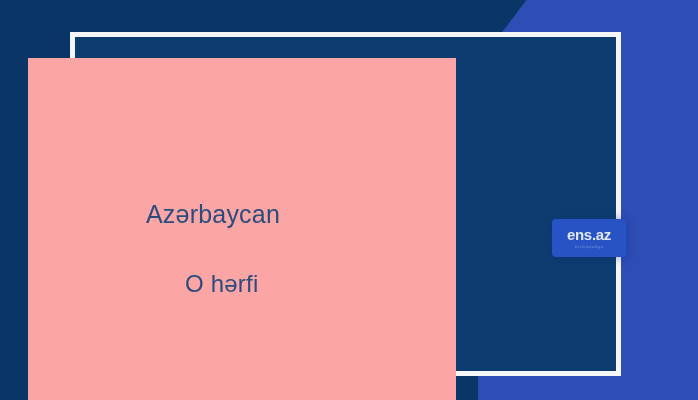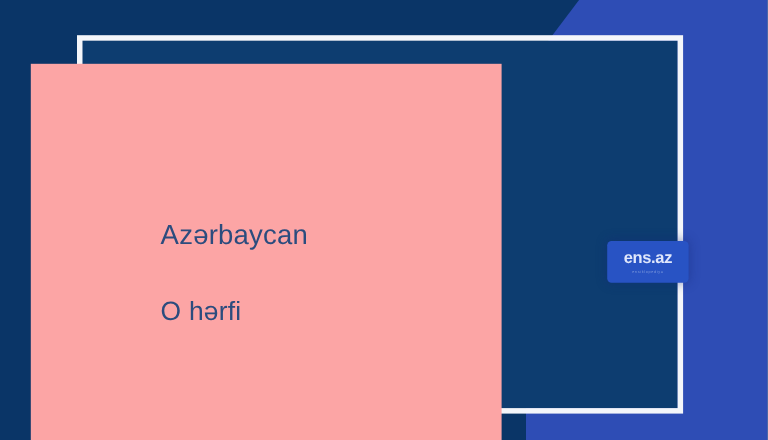--- a/index.html
+++ b/index.html
@@ -71,20 +71,21 @@
     letter-spacing: 0.2px;
     white-space: nowrap;
   }
   .subtitle {
     color: #2b4c7e;
     font-size: 24px;
     line-height: 32px;
     letter-spacing: 0.2px;
     margin-top: 38px;
     white-space: nowrap;
+    margin-left: 39px;
   }
 
   
   .logo-badge {
     position: absolute;
     left: 552px;
     top: 196px;
     width: 74px;
     height: 38px;
     background: #2853c4;

